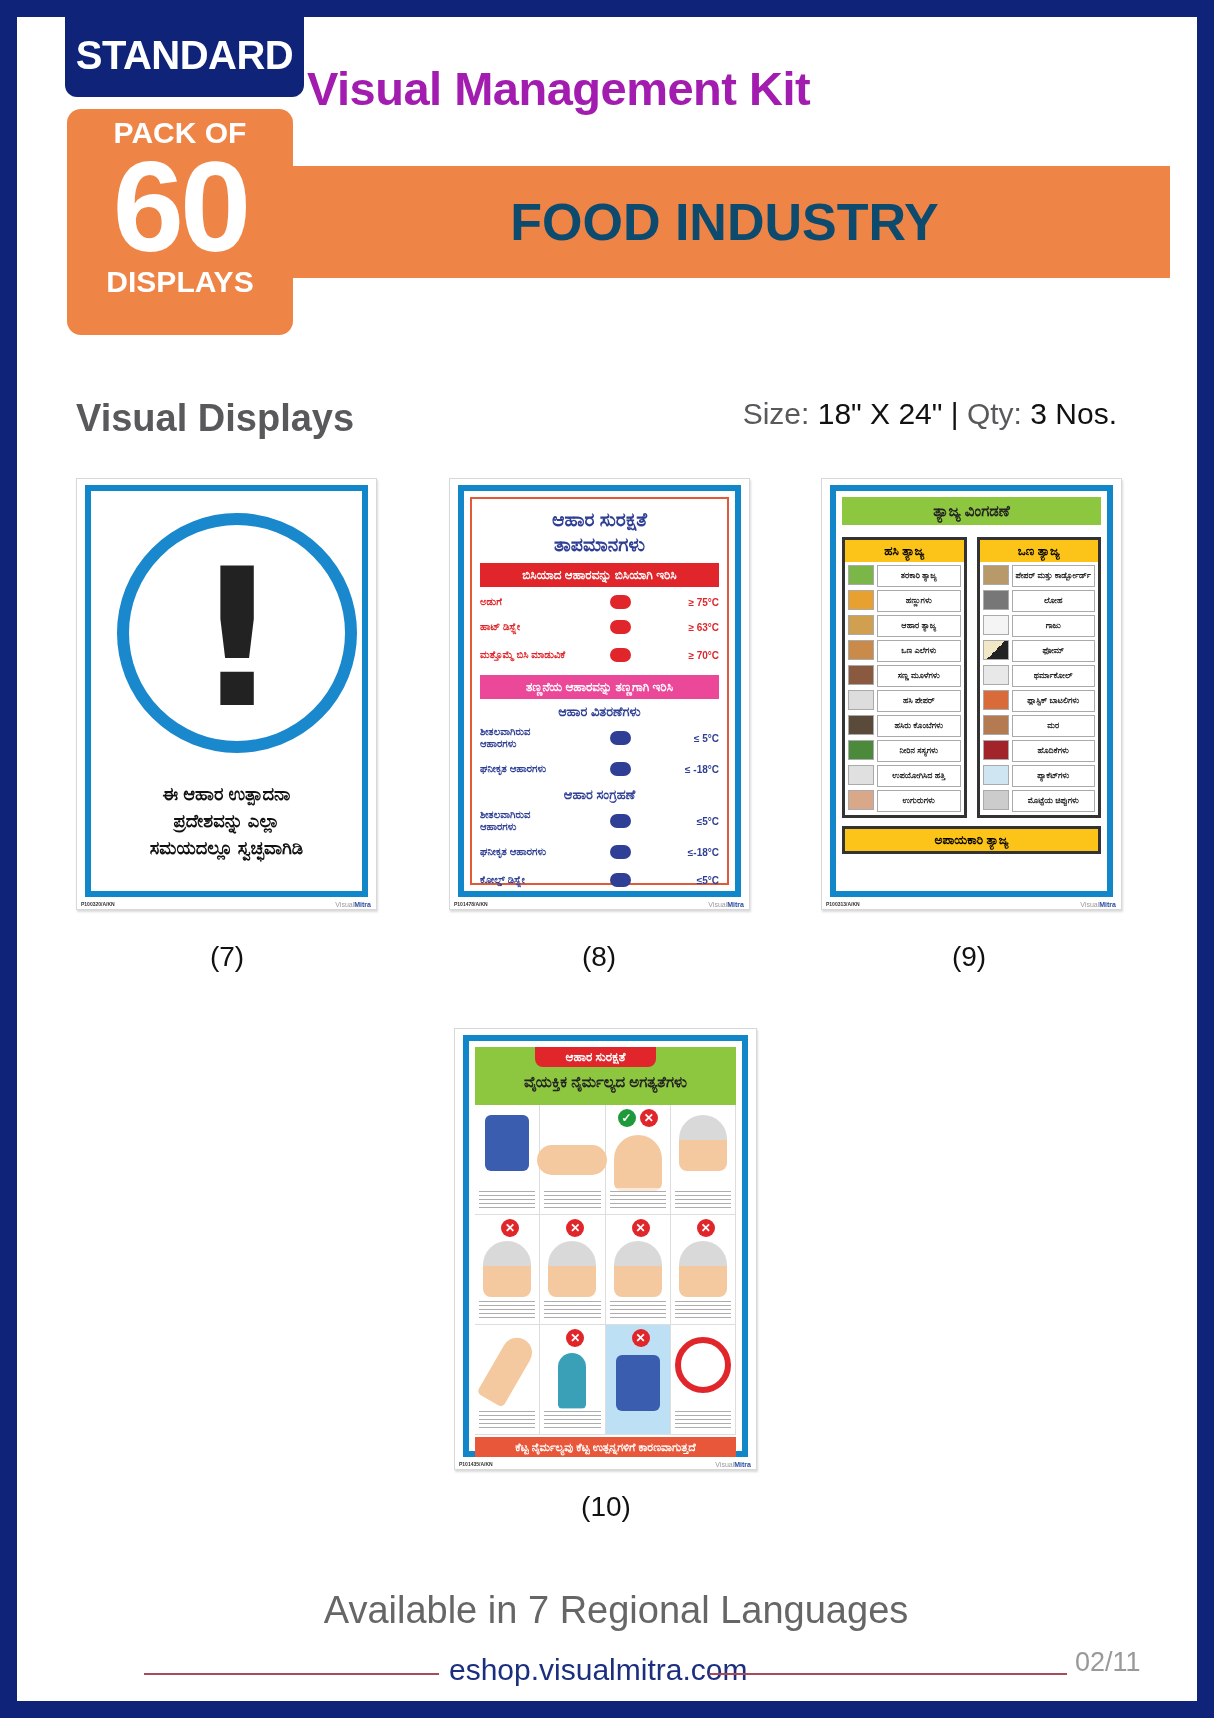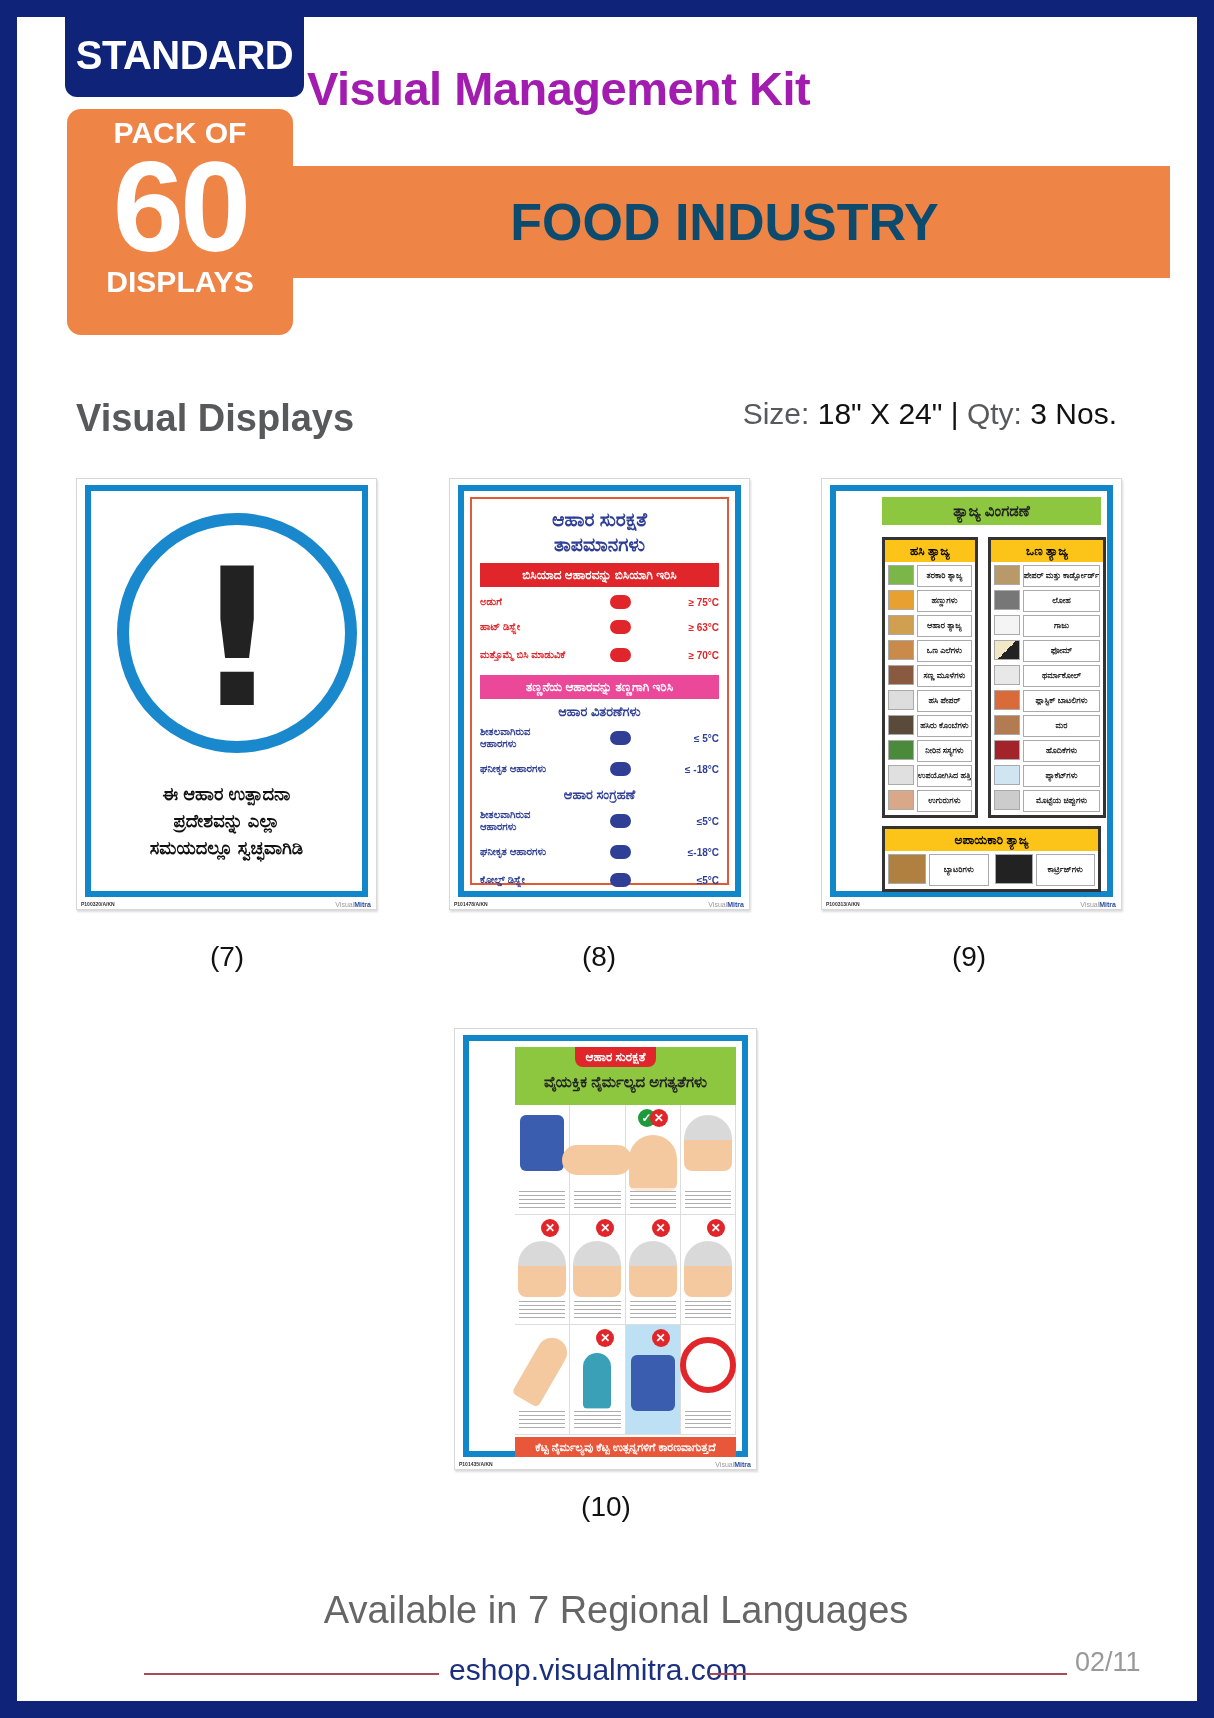--- a/index.html
+++ b/index.html
@@ -19,21 +19,21 @@
 
   .section-title { position: absolute; left: 59px; top: 380px; font-size: 38px; font-weight: bold; color: #58595b; }
   .size-info { position: absolute; right: 80px; top: 380px; font-size: 30px; color: #58595b; }
   .size-info .val { color: #111; }
 
   
   .poster { position: absolute; background: #fff; border: 1px solid #d8d8d8; box-shadow: 1px 2px 2px rgba(0,0,0,0.15); }
   .poster .code { position: absolute; left: 4px; bottom: 2px; font-size: 5px; color: #333; font-weight: bold; }
   .poster .brand { position: absolute; right: 5px; bottom: 1px; font-size: 7px; color: #999; }
   .poster .brand b { color: #2a4ea0; }
-  .frame { position: absolute; left: 8px; top: 6px; right: 8px; bottom: 12px; border: 6px solid #1187c9; padding-left: 40px; }
+  .frame { position: absolute; left: 8px; top: 6px; right: 8px; bottom: 12px; border: 6px solid #1187c9; }
 
   .caption { position: absolute; font-size: 28px; color: #111; text-align: center; width: 120px; }
 
   
   .p7-circle { position: absolute; left: 26px; top: 22px; width: 240px; height: 240px; border: 12px solid #1a88cc; border-radius: 50%; }
   .p7-bang { position: absolute; left: 0; right: 0; top: 20px; text-align: center; font-size: 190px; line-height: 190px; font-weight: bold; color: #222; font-family: "DejaVu Sans", sans-serif; }
   .p7-text { position: absolute; left: 0; right: 0; top: 290px; text-align: center; font-size: 18px; line-height: 27px; font-weight: bold; color: #111; }
 
   
   .p8-inner { position: absolute; left: 6px; top: 6px; right: 6px; bottom: 6px; border: 2px solid #e05a3a; }
@@ -271,30 +271,20 @@
               <div class="p9-lab">ಪ್ಯಾಕೆಟ್‌ಗಳು</div>
             </div>
           <div class="p9-item">
               <div class="p9-img" style="background:#ccc"></div>
               <div class="p9-lab">ಮೊಟ್ಟೆಯ ಚಿಪ್ಪುಗಳು</div>
             </div>
         </div>
       </div>
       <div class="p9-haz">
         <div class="p9-col-h">ಅಪಾಯಕಾರಿ ತ್ಯಾಜ್ಯ</div>
-        <div class="p9-haz-row">
-          <div class="p9-item">
-              <div class="p9-img" style="background:#b08040"></div>
-              <div class="p9-lab">ಬ್ಯಾಟರಿಗಳು</div>
-            </div>
-          <div class="p9-item">
-              <div class="p9-img" style="background:#222"></div>
-              <div class="p9-lab">ಕಾರ್ಟ್ರಿಜ್‌ಗಳು</div>
-            </div>
-        </div>
       </div>
     </div>
     <div class="code">P100313/A/KN</div>
     <div class="brand"><span>Visual</span><b>Mitra</b></div>
   </div>
   <div class="caption" style="left:892px; top:924px;">(9)</div>
 
   <div class="poster" style="left:437px; top:1011px; width:303px; height:442px;">
     <div class="frame">
       <div class="p10-green">

